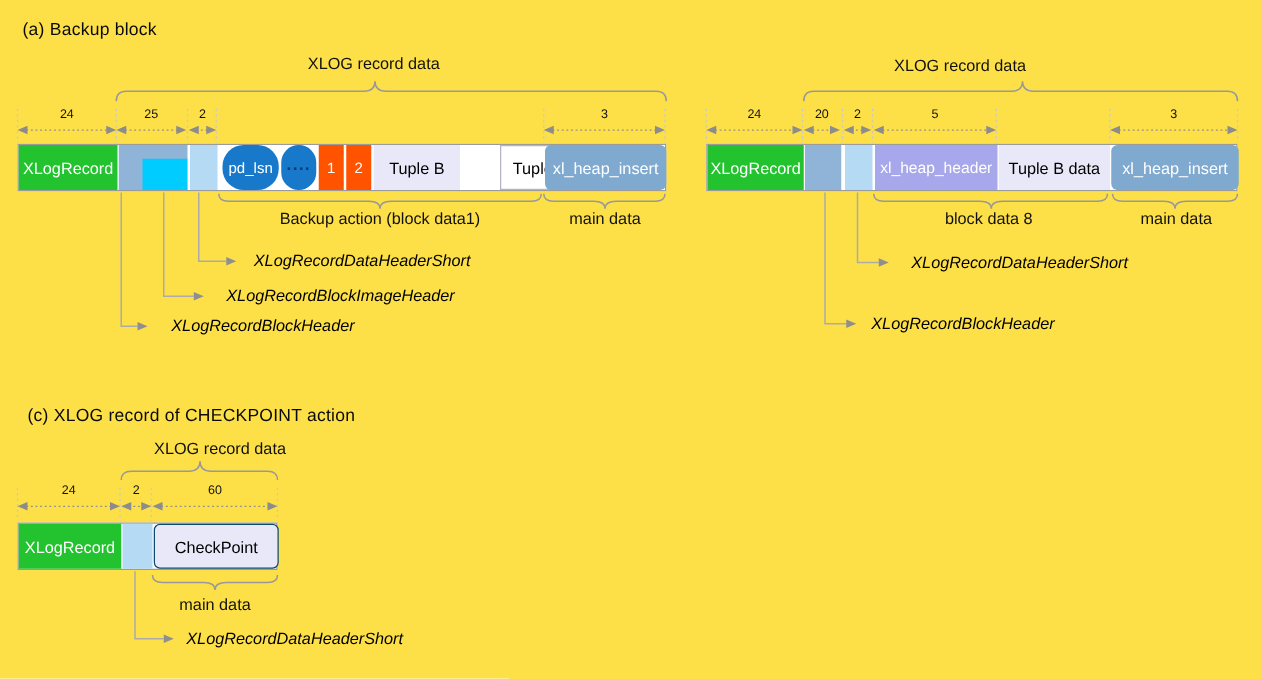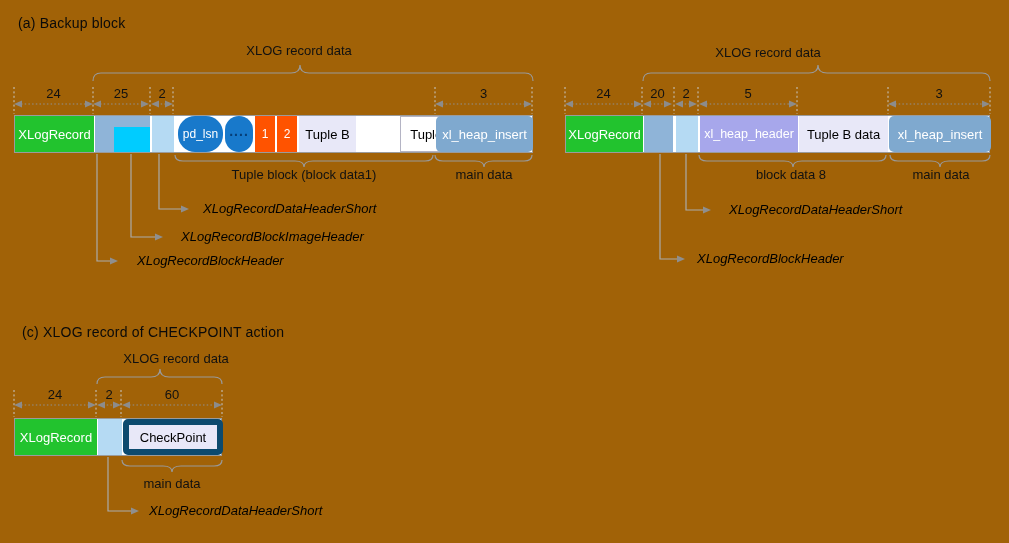--- a/index.html
+++ b/index.html
@@ -1,41 +1,41 @@
 <!DOCTYPE html>
 <html><head>
 <meta charset="utf-8">
 <style>
   html,body{margin:0;padding:0;background:#fff;}
   #canvas{
-    position:relative; width:1009px; height:543px; background:#a16207;
+    position:relative; width:1009px; height:543px; background:#fde047;
     font-family:"Liberation Sans", sans-serif; color:#000; overflow:hidden;
   }
   .abs{position:absolute;}
   .ctr{position:absolute; transform:translateX(-50%); white-space:nowrap; text-align:center;}
   .sec-title{font-size:14px; color:#0a0a0a; letter-spacing:0.2px;}
   .lbl{font-size:13px; color:#111;}
-  .num{font-size:13px; color:#111; text-align:center;}
+  .num{font-size:10px; color:#111; text-align:center;}
   .ptr{font-size:13px; font-style:italic; color:#000; white-space:nowrap;}
   .bar{position:absolute; background:#ffffff; border:1px solid #9b9b9b; box-sizing:border-box;}
   .blk{position:absolute; top:0; bottom:0; display:flex; align-items:center; justify-content:center;
        font-size:13px; overflow:hidden; white-space:nowrap;}
   .blk.white-text{color:#ffffff;}
   .green{background:#22c32e;}
   .steel{background:#8fb4d8;}
   .steel2{background:#7fa9cf;}
   .lightblue{background:#b5daf3;}
   .blue{background:#1879cb;border-radius:17px;}
   .orange{background:#ff5300;}
   .lav{background:#e8e8f8;}
   .peri{background:#a7a7eb;}
   .cyan-inset{position:absolute; right:0; bottom:0; width:36px; height:25px; background:#00ccff;}
   .tuple-a{border:1px solid #b4b4c4; box-sizing:border-box; background:#ffffff;}
   .rounded{border-radius:5px;}
-  .checkpoint{border:6px solid #0c4a6e; box-sizing:border-box; border-radius:5px;}
+  .checkpoint{border:1px solid #0c4a6e; box-sizing:border-box; border-radius:5px;}
   .dots{font-weight:bold; font-size:14px; letter-spacing:1px; color:#063e77; padding-bottom:6px;}
   svg.linework{position:absolute; left:0; top:0; pointer-events:none;}
 </style>
 </head>
 <body>
 
 <div id="canvas">
 
   <svg class="linework" width="1009" height="543" viewBox="0 0 1009 543">
     <g stroke="#999999" stroke-width="1.2" fill="none">
@@ -129,26 +129,26 @@
     <div class="blk steel" style="left:80px; width:55px;">
       <span class="cyan-inset"></span>
     </div>
     <div class="blk lightblue" style="left:137px; width:22px;"></div>
     <div class="blk blue white-text" style="left:163px; width:45px; font-size:12px;">pd_lsn</div>
     <div class="blk blue white-text" style="left:210px; width:28px;">
       <span class="dots">....</span>
     </div>
     <div class="blk orange white-text" style="left:240px; width:20px; font-size:12px;">1</div>
     <div class="blk orange white-text" style="left:262px; width:20px; font-size:12px;">2</div>
-    <div class="blk lav" style="left:284px; width:57px;">Tuple B</div>
+    <div class="blk lav" style="left:284px; width:69px;">Tuple B</div>
     <div class="blk tuple-a" style="left:338px; width:64px;margin-left:47px;">Tuple A</div>
     <div class="blk steel2 white-text rounded" style="left:421px; width:97px;">xl_heap_insert</div>
   </div>
 
-  <div class="ctr lbl" style="left:304px; top:167px;">Tuple block (block data1)</div>
+  <div class="ctr lbl" style="left:304px; top:167px;">Backup action (block data1)</div>
   <div class="ctr lbl" style="left:484px; top:167px;">main data</div>
 
   <div class="abs ptr" style="left:203px; top:201px;">XLogRecordDataHeaderShort</div>
   <div class="abs ptr" style="left:181px; top:229px;">XLogRecordBlockImageHeader</div>
   <div class="abs ptr" style="left:137px; top:253px;">XLogRecordBlockHeader</div>
 
   <div class="ctr lbl" style="left:768px; top:45px;">XLOG record data</div>
 
   <div class="abs num" style="left:565px; top:86px; width:77px;">24</div>
   <div class="abs num" style="left:643px; top:86px; width:29px;">20</div>

